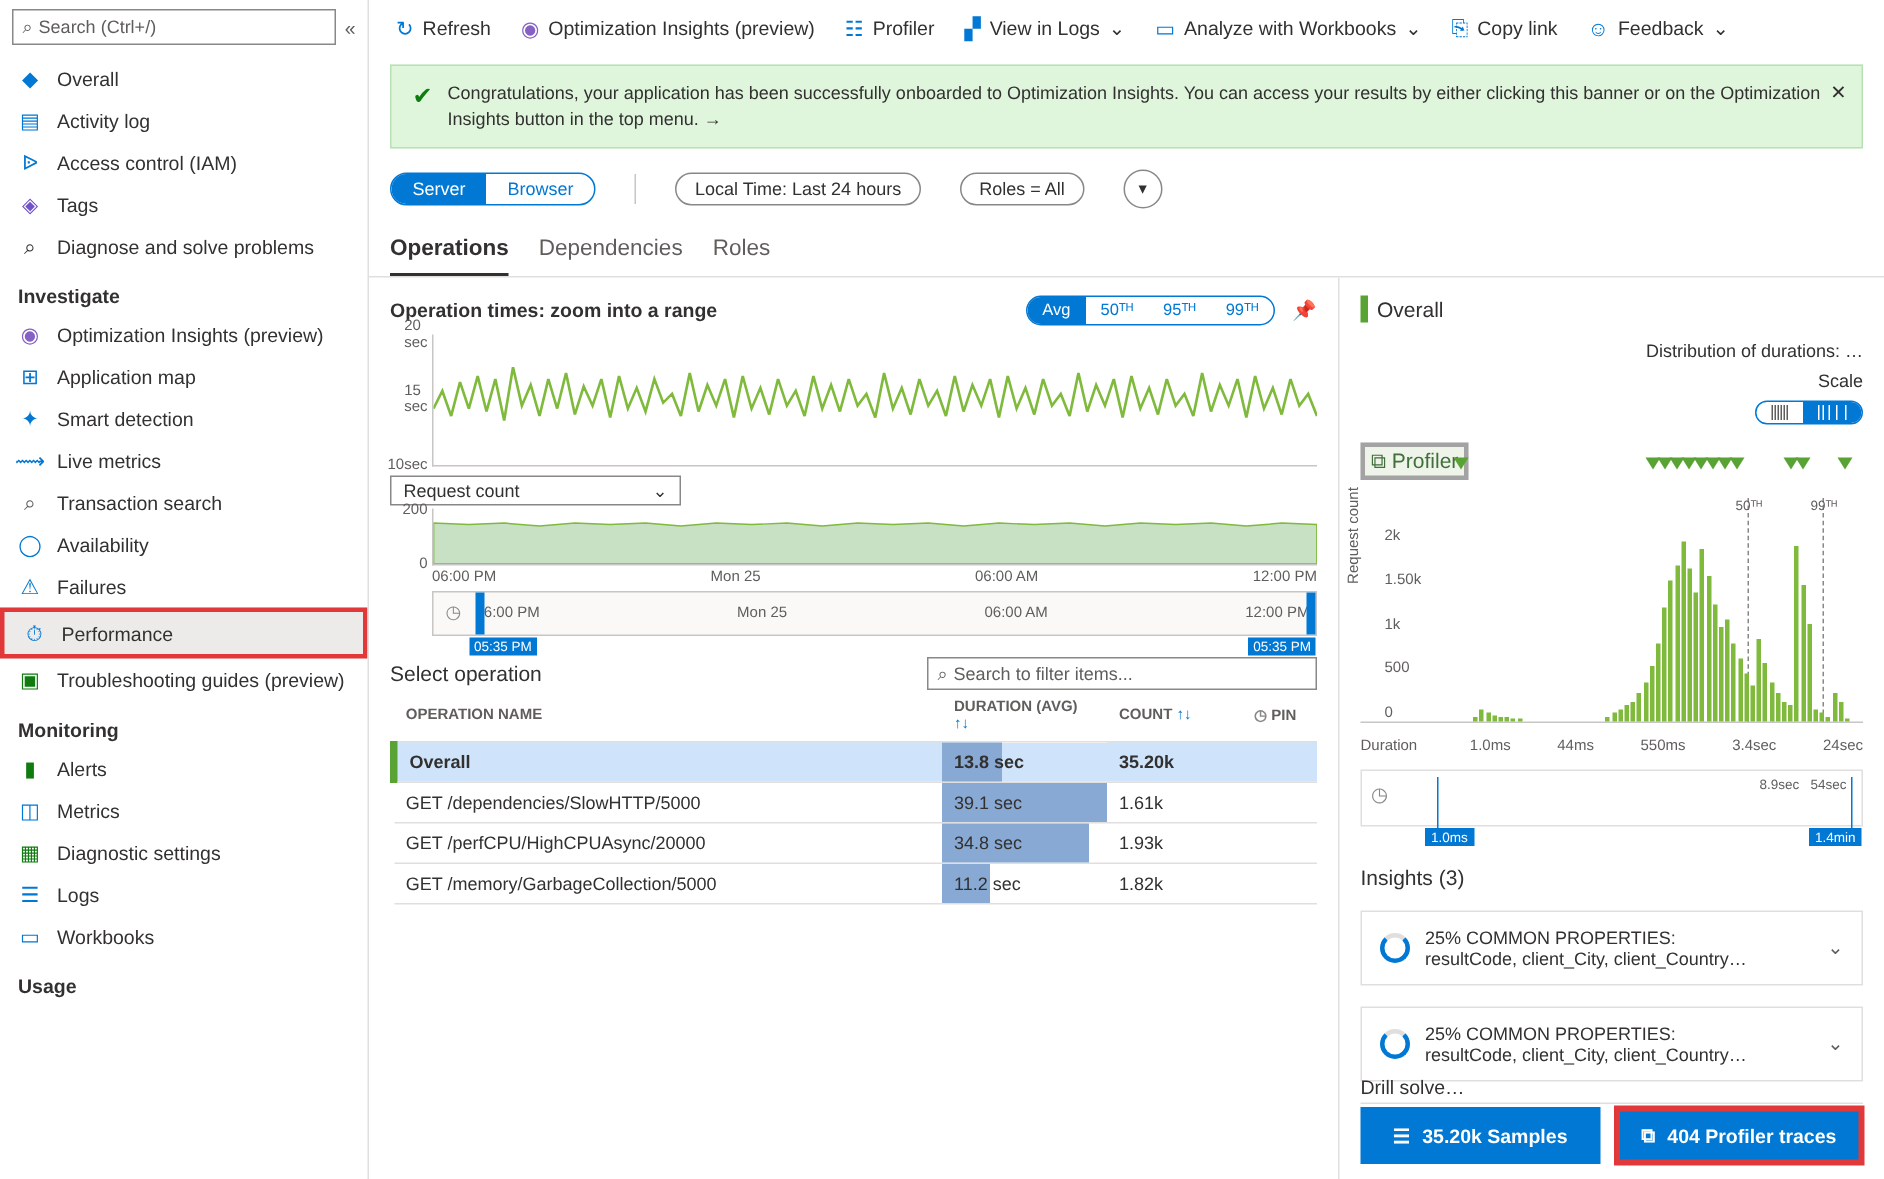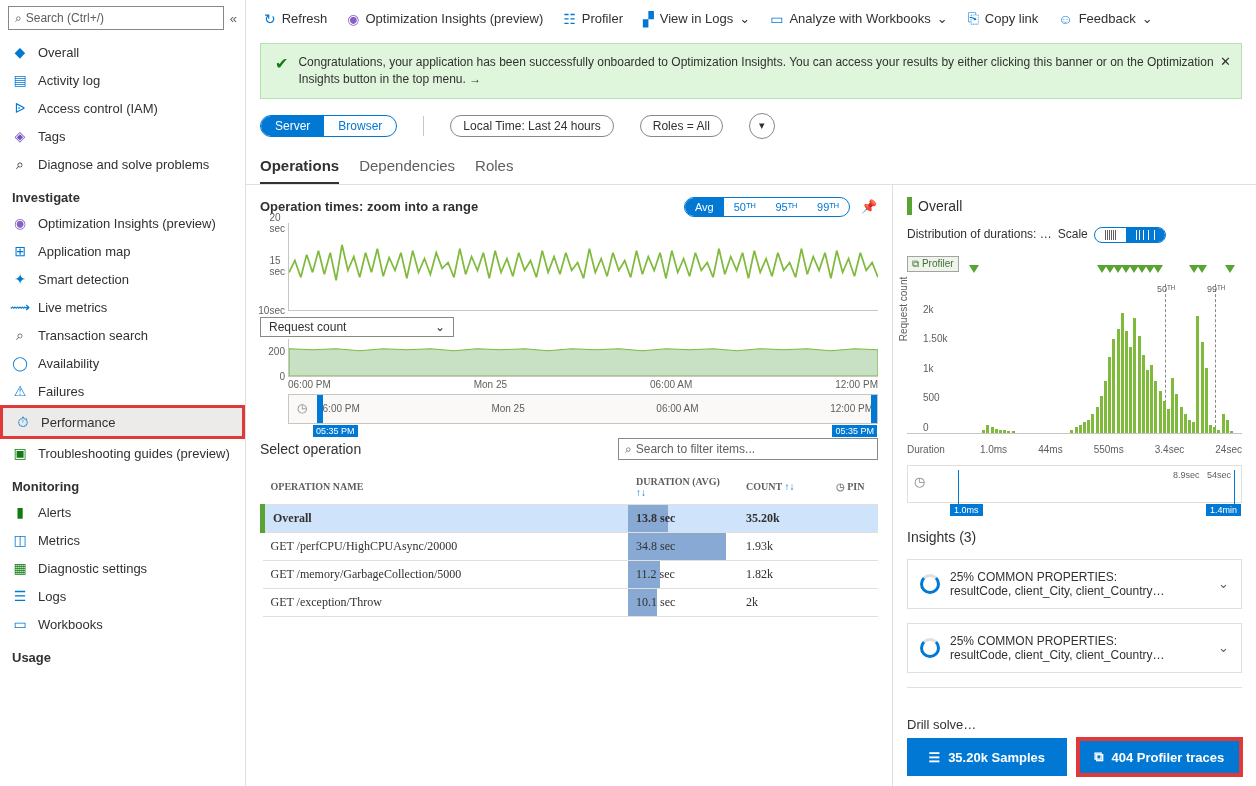--- a/index.html
+++ b/index.html
@@ -40,37 +40,37 @@
 .chart-box { border-left: 1px solid #c8c6c4; border-bottom: 1px solid #c8c6c4; position: relative; height: 88px; margin-left: 28px; }
 .y-label { position: absolute; font-size: 10px; color: #605e5c; right: 100%; padding-right: 4px; transform: translateY(-50%); }
 .req-dropdown { margin-top: 6px; margin-left: 0; border: 1px solid #8a8886; padding: 2px 8px; display: inline-flex; align-items: center; justify-content: space-between; width: 194px; font-size: 12px; }
 .chart2 { height: 38px; margin-left: 28px; border-left: 1px solid #c8c6c4; border-bottom: 1px solid #c8c6c4; position: relative; margin-top: 2px; }
 .time-axis { display: flex; justify-content: space-between; font-size: 10px; color: #605e5c; margin-left: 28px; padding: 2px 0; }
 .time-brush { height: 30px; margin-left: 28px; border: 1px solid #c8c6c4; position: relative; background: #faf9f8; margin-top: 2px; }
 .brush-handle { position: absolute; top: 0; bottom: 0; width: 6px; background: #0078d4; }
 .brush-time { position: absolute; background: #0078d4; color: #fff; font-size: 9px; padding: 1px 3px; bottom: -14px; }
 .op-header { display: flex; align-items: center; justify-content: space-between; margin-top: 14px; }
 .filter-input { border: 1px solid #8a8886; padding: 3px 6px; display: flex; align-items: center; gap: 4px; width: 260px; font-size: 12px; color: #605e5c; }
-.op-table { width: 100%; margin-top: 10px; border-collapse: collapse; font-size: 12px; font-family: Liberation Serif, serif; }
+.op-table { width: 100%; border-collapse: collapse; font-size: 12px; }
 .op-table th { text-align: left; padding: 6px 8px; font-weight: 600; font-size: 10px; color: #605e5c; border-bottom: 1px solid #e1dfdd; }
 .op-table td { padding: 6px 8px; border-bottom: 1px solid #e1dfdd; }
 .op-row.selected td { background: #cfe4fa; font-weight: 600; }
 .op-row.selected td:first-child { border-left: 5px solid #58a333; }
 .dur-bar { position: relative; }
 .dur-fill { position: absolute; left: 0; top: 0; bottom: 0; background: #87a9d4; z-index: 0; }
 .dur-text { position: relative; z-index: 1; }
 .overall-header { display: flex; align-items: center; gap: 6px; }
 .overall-bar { width: 5px; height: 18px; background: #58a333; }
-.scale-row { display: flex; align-items: flex-start; gap: 6px; font-size: 12px; margin-top: 4px; }
+.scale-row { display: flex; align-items: flex-end; gap: 6px; font-size: 12px; margin-top: 4px; flex-direction: column; }
 .scale-pill { display: inline-flex; border: 1px solid #0078d4; border-radius: 14px; overflow: hidden; }
 .scale-opt { padding: 2px 10px; display: flex; gap: 1px; }
 .scale-opt.active { background: #0078d4; }
 .scale-tick { width: 1px; height: 10px; background: #605e5c; }
 .scale-opt.active .scale-tick { background: #fff; }
-.profiler-tag { background: #eef4ea; border: 1px solid #a3a3a3; font-size: 10px; padding: 1px 4px; color: #416f3a; display: inline-flex; align-items: center; gap: 2px; }
+.profiler-tag { background: #eef4ea; border: 3px solid #a3a3a3; font-size: 14px; padding: 1px 4px; color: #416f3a; display: inline-flex; align-items: center; gap: 2px; }
 .hist-box { position: relative; height: 130px; margin-top: 24px; border-bottom: 1px solid #c8c6c4; }
 .hist-ylabel { position: absolute; left: -4px; top: 50%; transform: rotate(-90deg) translateX(50%); transform-origin: left; font-size: 10px; color: #605e5c; }
 .hist-x { display: flex; justify-content: space-between; font-size: 10px; color: #605e5c; padding: 2px 0 2px 28px; }
 .hist-slider { position: relative; height: 38px; border: 1px solid #e1dfdd; margin-top: 0; }
 .hist-handle { position: absolute; top: 4px; bottom: -12px; width: 1px; background: #0078d4; }
 .hist-badge { position: absolute; background: #0078d4; color: #fff; font-size: 9px; padding: 1px 4px; bottom: -14px; }
 .insights-card { border: 1px solid #e1dfdd; padding: 10px 12px; display: flex; align-items: center; gap: 10px; cursor: pointer; margin-top: 6px; }
 .insight-ring { width: 20px; height: 20px; border: 3px solid #0078d4; border-top-color: #e1dfdd; border-radius: 50%; flex-shrink: 0; }
 .chev { margin-left: auto; color: #605e5c; }
 .drill-row { position: absolute; bottom: 10px; left: 14px; right: 14px; }
@@ -267,21 +267,21 @@
             </svg>
           </div>
         </div>
 
         <div class="req-dropdown">
           <span>Request count</span>
           <span>⌄</span>
         </div>
 
         <div class="chart2">
-          <span class="y-label" style="top:12px">200</span>
+          <span class="y-label" style="top:1px">200</span>
           <span class="y-label" style="top:100%">0</span>
           <svg class="line-chart" viewBox="0 0 500 38" preserveAspectRatio="none">
             <polygon fill="#a4cc9b" fill-opacity="0.6" stroke="#7fba3d" stroke-width="1" points="0,38 0,10 20,11 40,10 60,12 80,10 100,11 120,10 140,12 160,10 180,11 200,10 220,12 240,10 260,11 280,10 300,12 320,10 340,11 360,10 380,12 400,10 420,11 440,10 460,12 480,10 500,11 500,38"></polygon>
           </svg>
         </div>
         <div class="time-axis">
           <span>06:00 PM</span>
             <span>Mon 25</span>
             <span>06:00 AM</span>
             <span>12:00 PM</span>
@@ -319,35 +319,35 @@
           </tr>
             </thead>
           <tbody id="op-rows">
               <tr class="op-row selected">
     <td>Overall</td>
     <td class="dur-bar"><div class="dur-fill" style="width:36%"></div><span class="dur-text">13.8 sec</span></td>
     <td>35.20k</td>
     <td></td>
               </tr>
               <tr class="op-row">
+    <td>GET /dependencies/SlowHTTP/5000</td>
+    <td class="dur-bar"><div class="dur-fill" style="width:100%"></div><span class="dur-text">39.1 sec</span></td>
+    <td>1.61k</td>
+    <td></td>
+              </tr>
+              <tr class="op-row">
     <td>GET /perfCPU/HighCPUAsync/20000</td>
     <td class="dur-bar"><div class="dur-fill" style="width:89%"></div><span class="dur-text">34.8 sec</span></td>
     <td>1.93k</td>
     <td></td>
               </tr>
               <tr class="op-row">
     <td>GET /memory/GarbageCollection/5000</td>
     <td class="dur-bar"><div class="dur-fill" style="width:29%"></div><span class="dur-text">11.2 sec</span></td>
     <td>1.82k</td>
-    <td></td>
-              </tr>
-              <tr class="op-row">
-    <td>GET /exception/Throw</td>
-    <td class="dur-bar"><div class="dur-fill" style="width:26%"></div><span class="dur-text">10.1 sec</span></td>
-    <td>2k</td>
     <td></td>
               </tr>
             </tbody>
         </table>
       </div>
 
       <div class="right-pane">
         <div class="overall-header">
           <div class="overall-bar"></div>
           <span style="font-size:14px">Overall</span>

